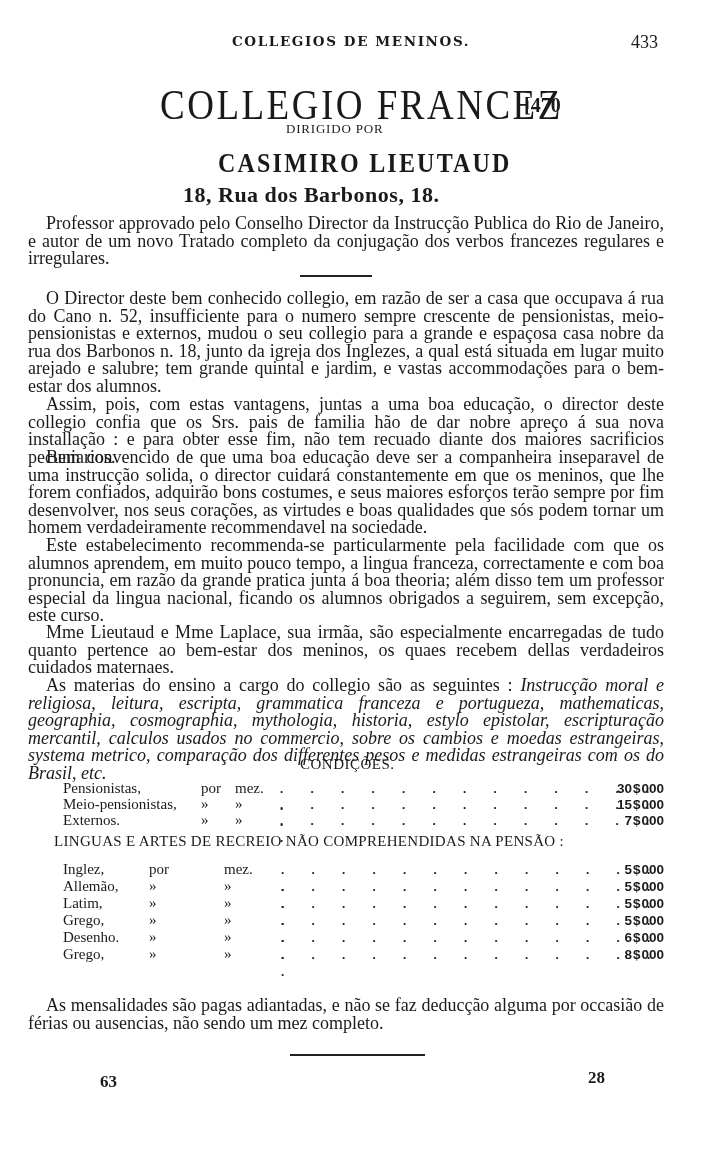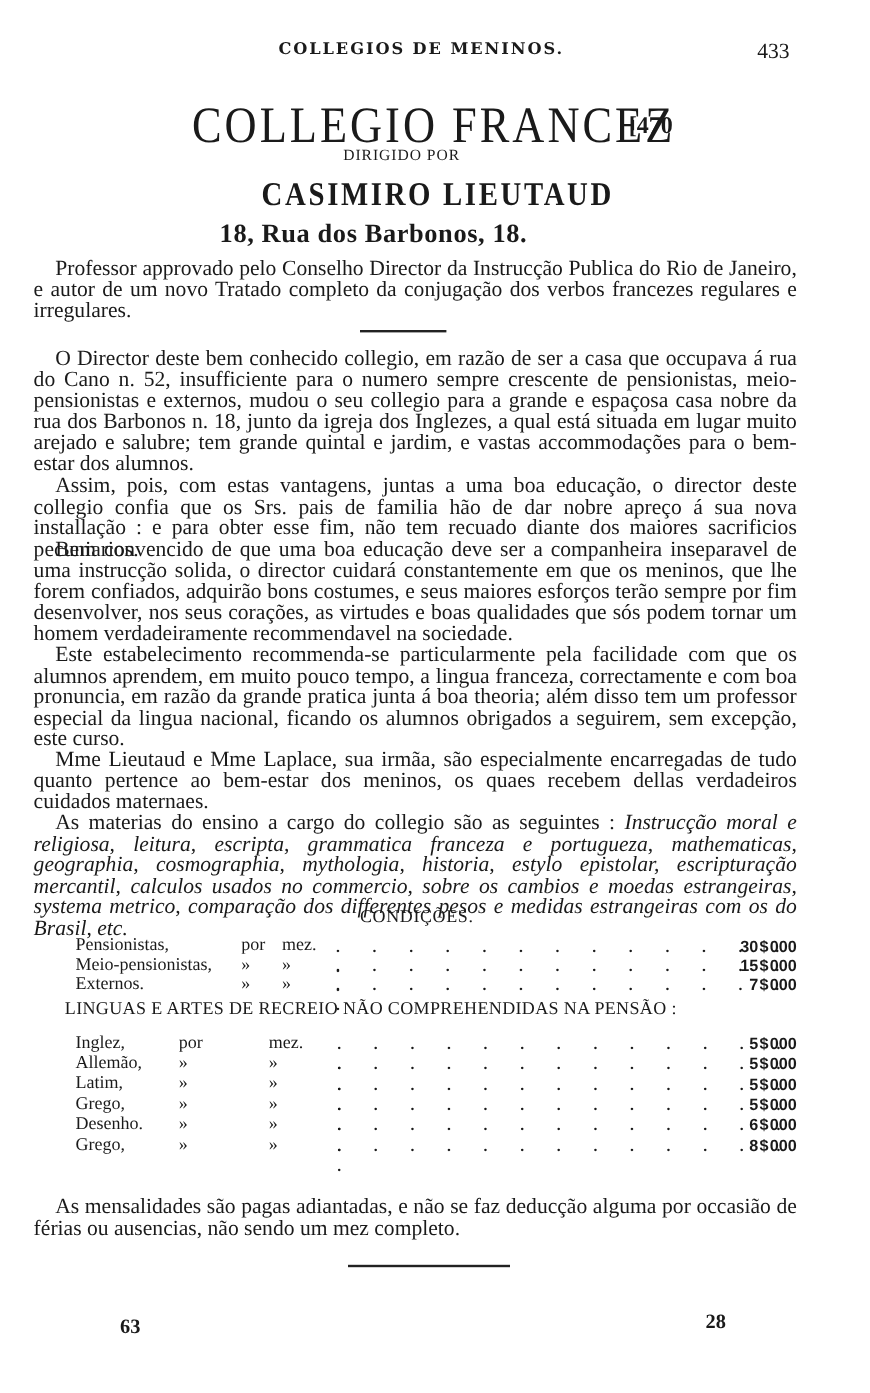--- a/index.html
+++ b/index.html
@@ -25,21 +25,21 @@
   .rule { height: 2px; background: #222; }
   .cond-head { left: 300px; top: 756px; font-size: 15px; letter-spacing: 0.5px; }
   .row { position: absolute; left: 52px; width: 612px; height: 17px; font-size: 15px; line-height: 17px; }
   .row .label { position: absolute; left: 11px; }
   .row .c2 { position: absolute; }
   .row .c3 { position: absolute; }
   .row .dots { position: absolute; font-weight: bold; letter-spacing: 12px; font-size: 13px; }
   .row .price { position: absolute; right: 0; text-align: right; font-family: Liberation Sans, sans-serif; font-size: 13.5px; font-weight: bold; }
   .cifrao { display: inline-block; font-weight: bold; margin: 0 1px; }
   .lang-head { left: 54px; top: 833px; font-size: 15px; letter-spacing: 0.3px; }
-  .footer-num { font-size: 17px; font-weight: bold; margin-top: 24px; }
+  .footer-num { font-size: 17px; font-weight: bold; }
 </style>
 </head>
 <body>
 
 <div class="abs running-head">
   <span class="title">COLLEGIOS DE MENINOS.</span>
 </div>
 <span class="page-num">433</span>
 
 <div class="abs main-title">

